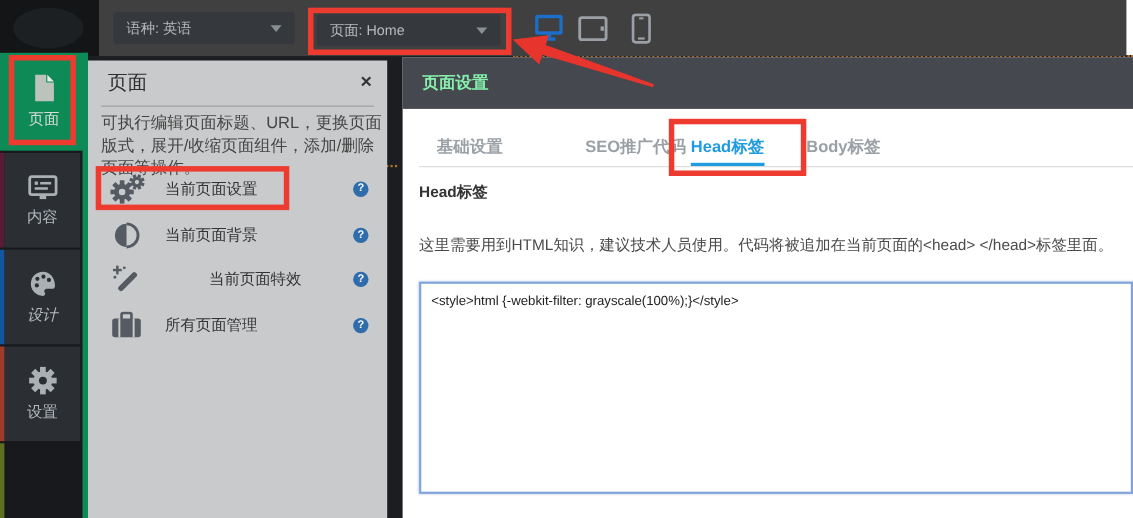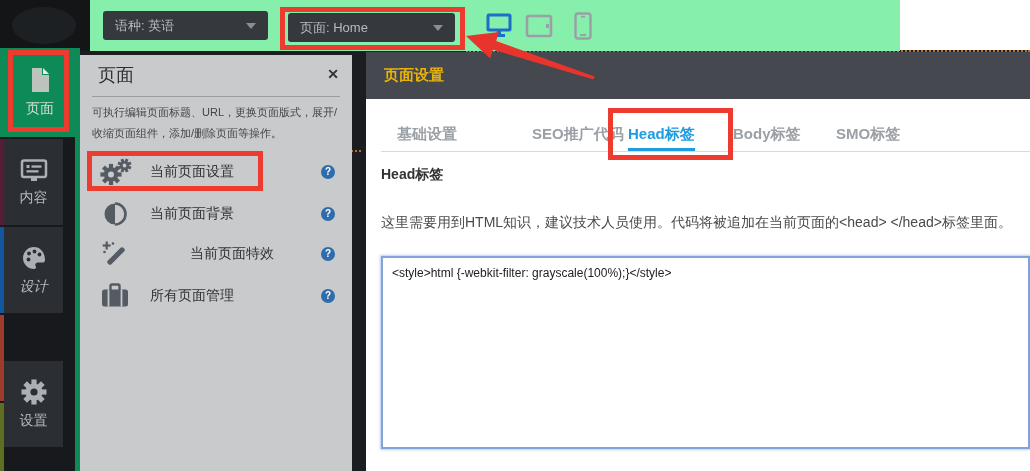--- a/index.html
+++ b/index.html
@@ -10,59 +10,59 @@
     -webkit-font-smoothing:antialiased;
   }
   .abs { position:absolute; }
 
   
   .canvas-bg { left:80px; top:50px; width:950px; height:421px; background:#1b1d20; z-index:1; }
   .dotted-line { left:466px; top:50px; width:564px; height:0; border-top:2px dotted #b5722e; z-index:6; }
   .dotted-frag { left:351px; top:150px; width:10px; height:0; border-top:2px dotted #b5722e; z-index:6; }
 
   
-  .topbar { left:0; top:0; width:900px; height:51px; background:#86efac; z-index:10; }
+  .topbar { left:0; top:0; width:1024px; height:51px; background:#404040; z-index:10; }
   .logo-block { left:0; top:0; width:90px; height:51px; background:#131517; }
   .logo-blob { left:12px; top:7px; width:64px; height:37px; border-radius:50%; background:#1d2023; }
   .dropdown {
     height:29px; background:#35383c; border-radius:3px; color:#b7bbbf;
     font-size:13px; display:flex; align-items:center; padding:0 12px; cursor:pointer;
   }
   .caret { width:0; height:0; border-left:5px solid transparent; border-right:5px solid transparent; border-top:6px solid #8a8f94; margin-left:auto; }
   .dd-lang { left:103px; top:11px; width:165px; }
   .dd-page { left:288px; top:13px; width:167px; }
   .dev-icon { top:9px; width:34px; height:34px; display:flex; align-items:center; justify-content:center; cursor:pointer; }
 
   
   .sidebar-col { left:0; top:51px; width:80px; height:420px; background:#17191c; z-index:12; }
   .green-strip { left:75px; top:48px; width:5px; height:423px; background:#0e8a57; z-index:13; }
   .side-item { position:absolute; display:flex; flex-direction:column; align-items:center; justify-content:center; cursor:pointer; z-index:14; }
   .side-item .lbl { font-size:14px; margin-top:7px; }
   .item-page { left:0; top:48px; width:80px; height:89px; background:#0e8a57; }
   .item-page .lbl { color:#d6dcd7; }
-  .side-dark { left:4px; width:59px; height:86px; background:#2b2f34; }
+  .side-dark { left:4px; width:69px; height:86px; background:#2b2f34; }
   .side-dark .lbl { color:#b2b8bc; }
   .accent { position:absolute; left:0; width:4px; height:86px; z-index:14; }
 
   
   .panel { left:80px; top:55px; width:272px; height:416px; background:#c9cacb; z-index:16; }
   .panel-title { left:18px; top:8px; font-size:18px; color:#2d2d2d; }
   .panel-close { left:244px; top:10px; width:18px; height:18px; font-size:14px; font-weight:bold; color:#333; text-align:center; line-height:18px; cursor:pointer; }
   .panel-divider { left:12px; top:41px; width:248px; height:1px; background:#9d9d9d; }
-  .panel-desc { left:12px; top:47px; width:256px; font-size:11px; line-height:20.5px; color:#454545; }
+  .panel-desc { left:12px; top:47px; width:256px; font-size:15px; line-height:20.5px; color:#454545; }
   .menu-row { position:absolute; left:7px; width:248px; height:40px; display:flex; align-items:center; cursor:pointer;justify-content:space-between; }
   .menu-row .ic { width:34px; height:28px; margin-left:11px; display:flex; align-items:center; justify-content:center; }
   .menu-row .ml { font-size:14px; color:#333; margin-left:18px; }
   .help-badge { margin-left:auto; width:14px; height:14px; border-radius:50%; background:#2f6cab; color:#fff;
     font-size:10px; font-weight:bold; text-align:center; line-height:14px; cursor:pointer; }
 
   
   .dialog { left:366px; top:52px; width:664px; height:419px; background:#ffffff; z-index:8; }
   .dialog-header { left:0; top:0; width:664px; height:47px; background:#45484e; display:flex; align-items:center; }
-  .dialog-title { color:#eab308; font-size:15px; font-weight:bold; margin-left:18px; }
+  .dialog-title { color:#86efac; font-size:15px; font-weight:bold; margin-left:18px; }
   .tab { position:absolute; top:68px; height:31px; line-height:28px; font-size:15px; font-weight:bold; color:#9aa0a5; cursor:pointer; }
   .tab.active { color:#1f9be0; border-bottom:3px solid #1f9be0; }
   .tabs-divider { left:15px; top:99px; width:649px; height:1px; background:#d8dadc; }
   .sec-heading { left:15px; top:114px; font-size:14px; font-weight:bold; color:#333; }
   .sec-desc { left:15px; top:162px; width:645px; font-size:14px; color:#4a4a4a; }
   .code-area { left:15px; top:204px; width:649px; height:193px; border:2px solid #7fa3da; box-shadow:0 0 2px 1px rgba(140,170,220,0.55);
     background:#fff; resize:none; outline:none; font-family:"Liberation Sans", sans-serif; font-size:12px; color:#222; padding:8px 9px; }
 
   
   .ann { position:absolute; border:5px solid #ee3b30; z-index:50; pointer-events:none; }
@@ -142,21 +142,21 @@
       <path d="M13,2 a11,11 0 1 0 0,22 c2,0 2.6-1.6 1.6-3 c-1-1.5 0.2-3.4 2.4-3.4 l4.4,0 c1.8,0 2.6-1.2 2.6-2.6 C24,7 19,2 13,2 z" fill="#aab0b4"></path>
       <circle cx="8" cy="8.5" r="1.9" fill="#2b2f34"></circle>
       <circle cx="13.5" cy="6.5" r="1.9" fill="#2b2f34"></circle>
       <circle cx="18.5" cy="9.5" r="1.9" fill="#2b2f34"></circle>
       <circle cx="7.5" cy="14.5" r="1.9" fill="#2b2f34"></circle>
     </svg>
     <span class="lbl">设计</span>
   </div>
   <div class="abs accent" style="top:227px; background:#11569f;"></div>
 
-  <div class="side-item side-dark" style="top:315px;margin-top:46px;">
+  <div class="side-item side-dark" style="top:315px;">
     <svg width="26" height="26" viewBox="-13 -13 26 26">
       <g fill="#aab0b4">
         <rect x="-2.6" y="-12.5" width="5.2" height="25"></rect>
         <rect x="-12.5" y="-2.6" width="25" height="5.2"></rect>
         <rect x="-2.6" y="-12.5" width="5.2" height="25" transform="rotate(45)"></rect>
         <rect x="-12.5" y="-2.6" width="25" height="5.2" transform="rotate(45)"></rect>
         <circle r="8.6"></circle>
       </g>
       <circle r="3.6" fill="#2b2f34"></circle>
     </svg>
@@ -238,21 +238,20 @@
 
   <div class="abs dialog">
     <div class="abs dialog-header">
       <span class="dialog-title">页面设置</span>
     </div>
 
     <div class="tab" style="left:31px;">基础设置</div>
     <div class="tab" style="left:141px;margin-left:25px;">SEO推广代码</div>
     <div class="tab active" style="left:262px;">Head标签</div>
     <div class="tab" style="left:367px;">Body标签</div>
-    <div class="tab" style="left:470px;">SMO标签</div>
     <div class="abs tabs-divider"></div>
 
     <div class="abs sec-heading">Head标签</div>
     <div class="abs sec-desc">这里需要用到HTML知识，建议技术人员使用。代码将被追加在当前页面的&lt;head&gt; &lt;/head&gt;标签里面。</div>
 
     <textarea class="abs code-area" spellcheck="false" style="">&lt;style&gt;html {-webkit-filter: grayscale(100%);}&lt;/style&gt;</textarea>
   </div>
 
   <div class="ann" style="left:8px;   top:50px;  width:61px;  height:82px;"></div>
   <div class="ann" style="left:280px; top:7px;   width:185px; height:43px;"></div>

